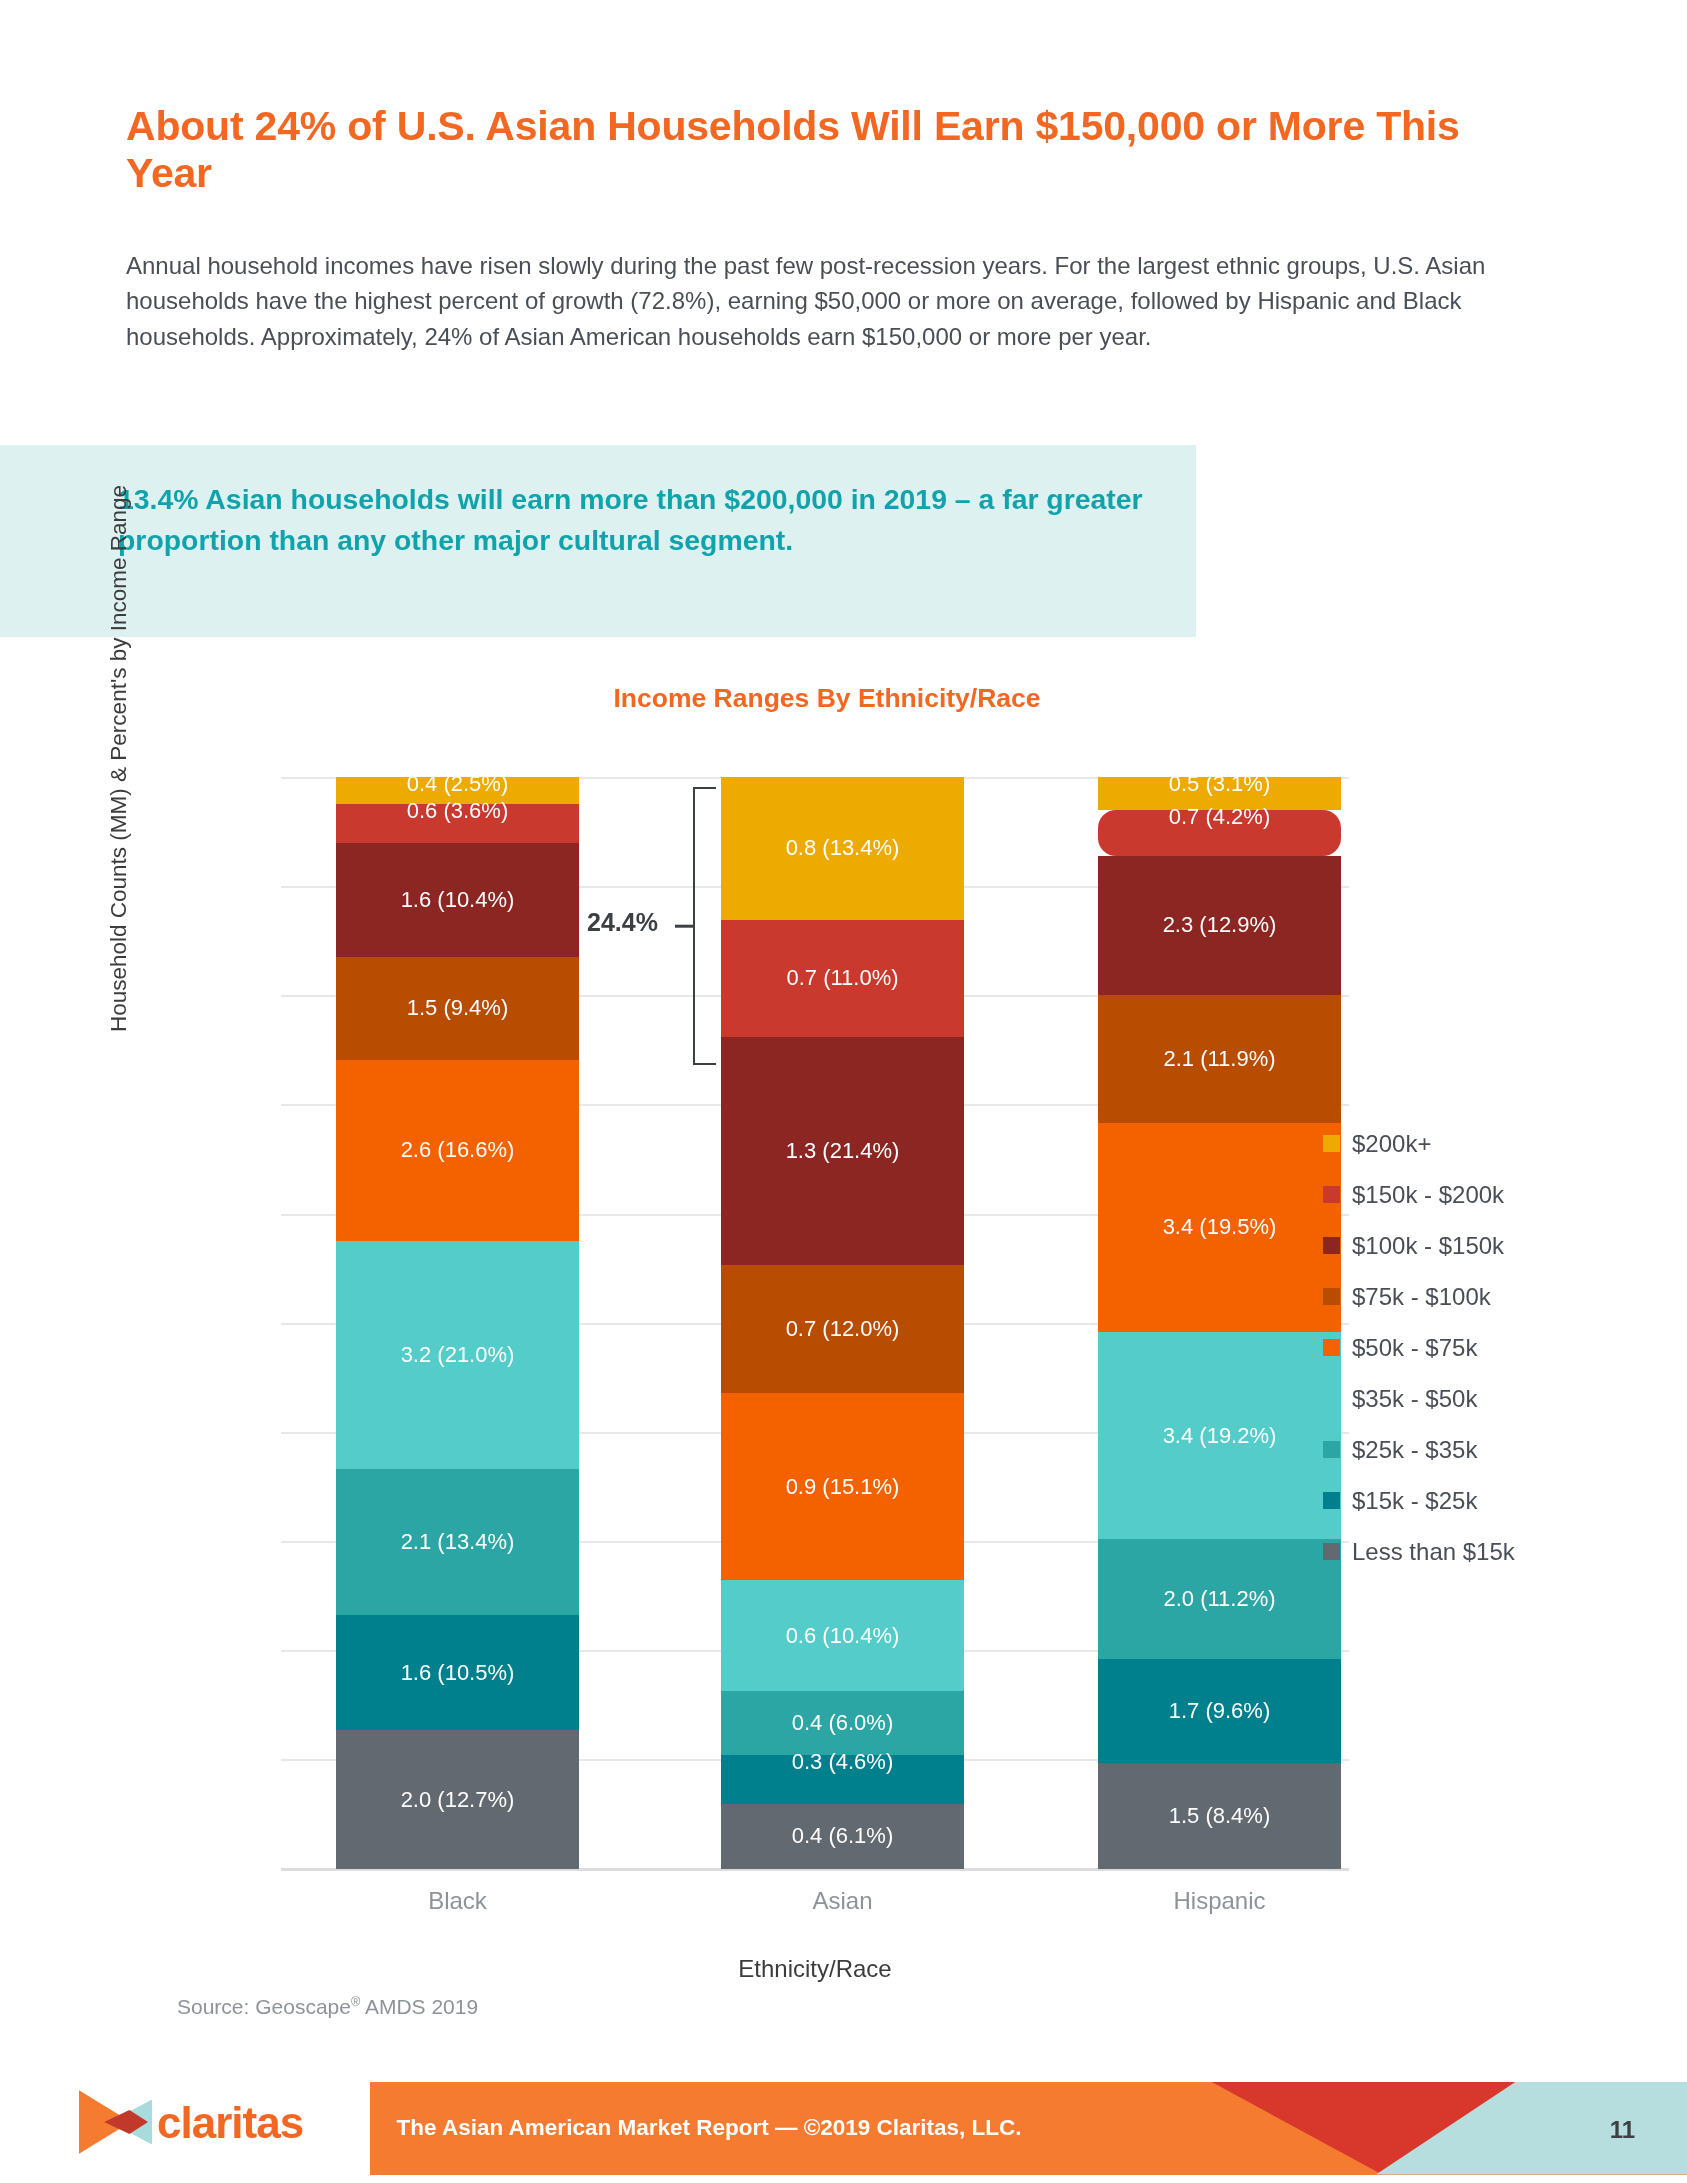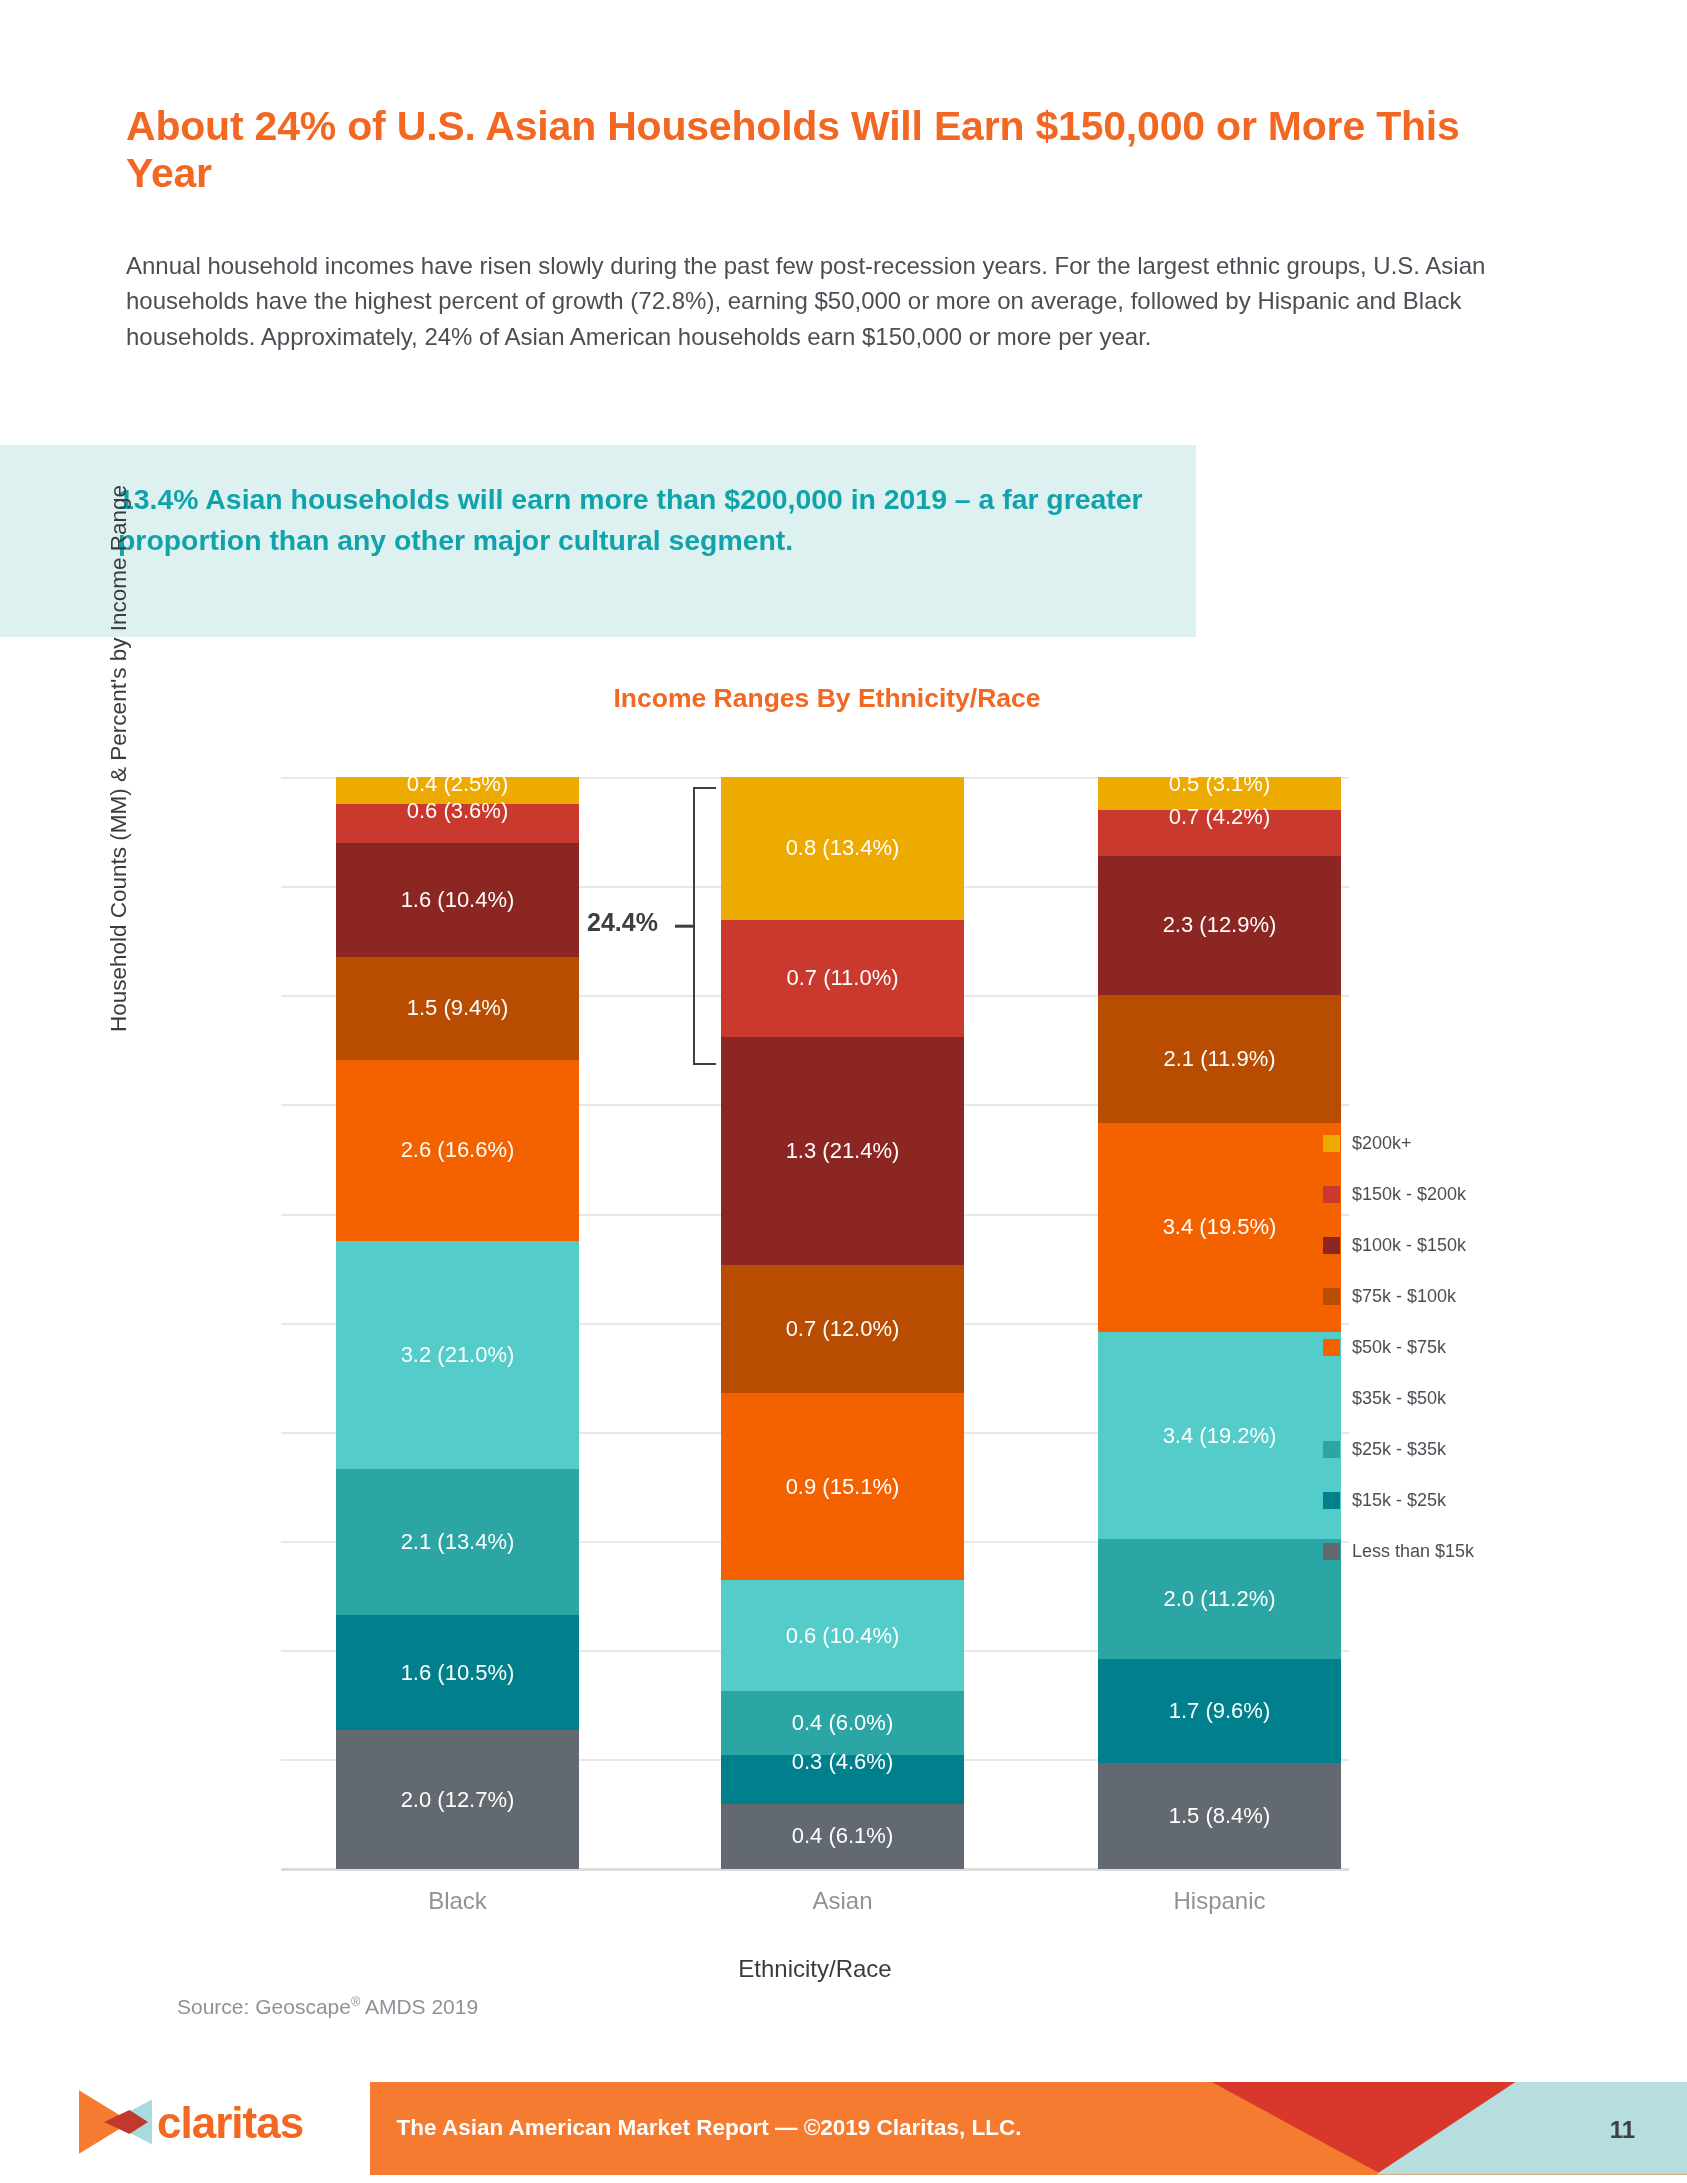--- a/index.html
+++ b/index.html
@@ -91,21 +91,21 @@
   }
   .bracket-label {
     position: absolute; left: 587px; top: 908px;
     font-size: 25px; font-weight: bold; color: #3C4043;
   }
 
   
   .legend { position: absolute; left: 1323px; top: 1118px; }
   .legend-row {
     display: flex; align-items: center; height: 51px;
-    font-size: 18px; color: #4A4F55; white-space: nowrap;
+    font-size: 24px; color: #4A4F55; white-space: nowrap;
   }
   .swatch { width: 17px; height: 17px; margin-right: 12px; flex: 0 0 auto; }
 
   
   .source {
     position: absolute; left: 177px; top: 1995px;
     font-size: 21px; color: #8E9398;
   }
   .source sup { font-size: 12.6px; vertical-align: super; }
 
@@ -229,21 +229,21 @@
         </div>
         <div class="seg" style="height: 67px; background: rgb(99, 105, 112);">
           <span class="lbl">0.4 (6.1%)</span>
         </div>
       </div>
       <div class="xtick" style="left: 440px;">Asian</div>
       <div class="barcol" style="left: 817px;">
         <div class="seg tiny" style="height: 34px; background: rgb(237, 170, 0);">
           <span class="lbl">0.5 (3.1%)</span>
         </div>
-        <div class="seg tiny" style="height: 46px; background: rgb(201, 57, 46);">
+        <div class="seg tiny" style="height: 46px; background: rgb(201, 57, 46); border-radius: 18px;">
           <span class="lbl">0.7 (4.2%)</span>
         </div>
         <div class="seg" style="height: 141px; background: rgb(140, 38, 35);">
           <span class="lbl">2.3 (12.9%)</span>
         </div>
         <div class="seg" style="height: 130px; background: rgb(184, 76, 0);">
           <span class="lbl">2.1 (11.9%)</span>
         </div>
         <div class="seg" style="height: 213px; background: rgb(244, 98, 0);">
           <span class="lbl">3.4 (19.5%)</span>

